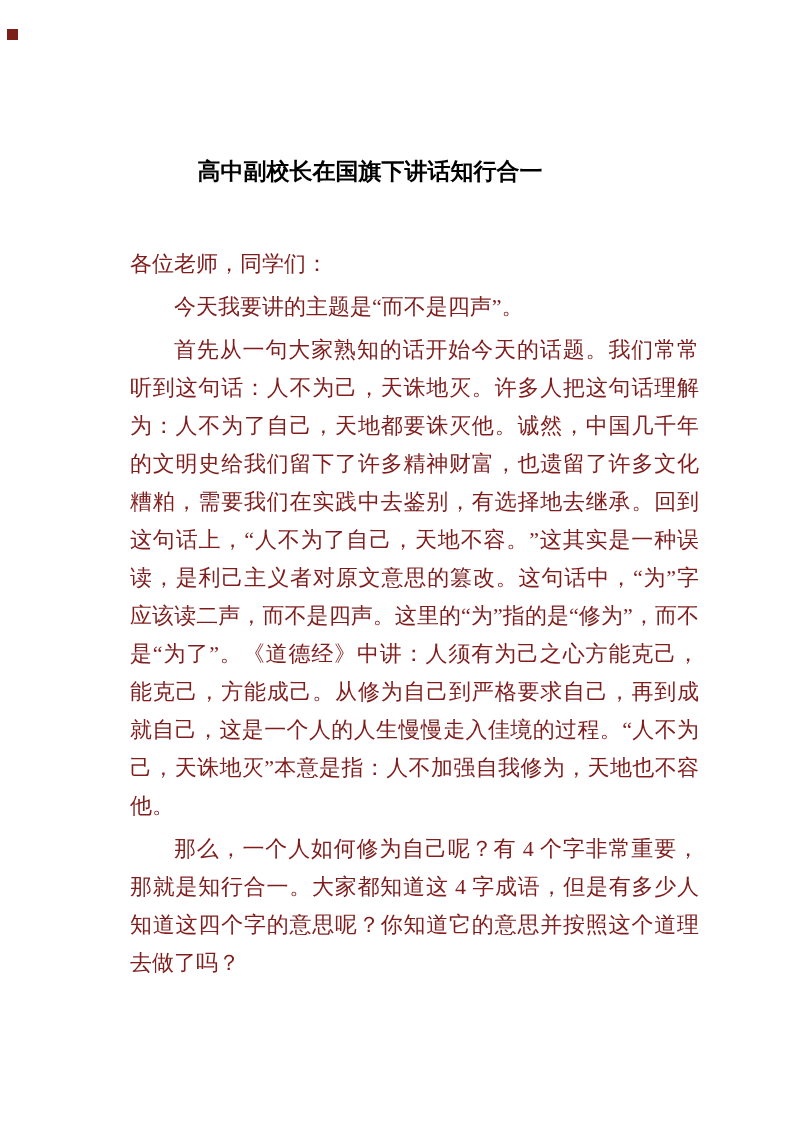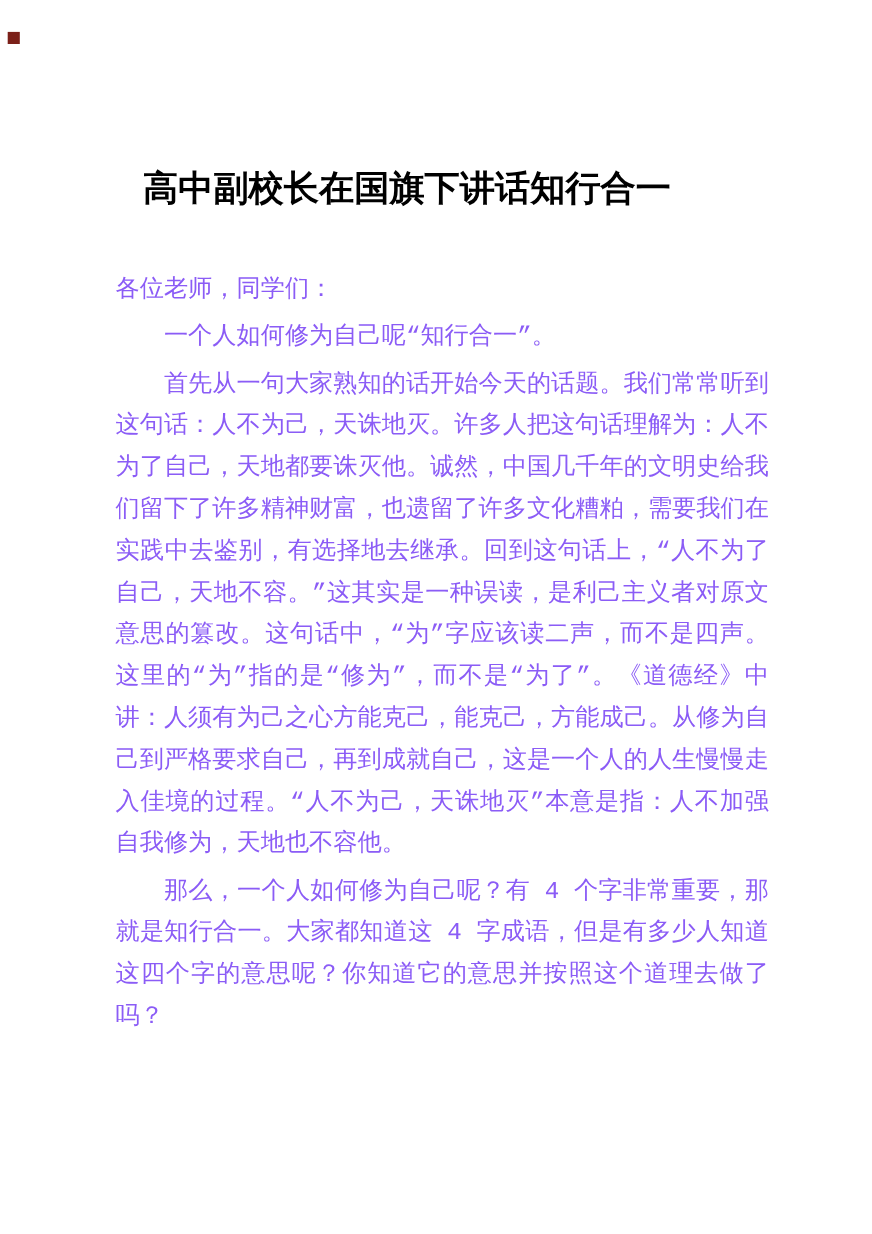--- a/index.html
+++ b/index.html
@@ -25,51 +25,52 @@
   }
   .content {
     position: absolute;
     left: 105px;
     top: 150px;
     width: 594px;
   }
   .doc-title {
     font-family: "Liberation Sans", sans-serif;
     font-weight: 700;
-    font-size: 32px;
+    font-size: 23px;
     line-height: 42px;
     color: #000000;
     text-align: center;
     
     margin-right: 64px;
     letter-spacing: 0px;
   }
   .body-text {
     margin-top: 53px;
   }
   .body-text p {
-    font-family: Liberation Mono, monospace;
+    font-family: Liberation Serif, serif;
     font-size: 22px;
     line-height: 38px;
-    color: #8b5cf6;
+    color: #7f1d1d;
     text-align: justify;
     margin-bottom: 5px;
     word-break: break-all;
+    margin-left: 25px;
   }
   .body-text p.indent {
     text-indent: 2em;
   }
 </style>
 </head>
 <body>
 
 <div class="page">
   <div class="corner-mark" style="background: rgb(123, 32, 25);"></div>
   <div class="content">
     <h1 class="doc-title">高中副校长在国旗下讲话知行合一</h1>
     <div class="body-text" id="body-text">
         <p>各位老师，同学们：</p>
-        <p class="indent">一个人如何修为自己呢“知行合一”。</p>
+        <p class="indent">今天我要讲的主题是“而不是四声”。</p>
         <p class="indent">首先从一句大家熟知的话开始今天的话题。我们常常听到这句话：人不为己，天诛地灭。许多人把这句话理解为：人不为了自己，天地都要诛灭他。诚然，中国几千年的文明史给我们留下了许多精神财富，也遗留了许多文化糟粕，需要我们在实践中去鉴别，有选择地去继承。回到这句话上，“人不为了自己，天地不容。”这其实是一种误读，是利己主义者对原文意思的篡改。这句话中，“为”字应该读二声，而不是四声。这里的“为”指的是“修为”，而不是“为了”。《道德经》中讲：人须有为己之心方能克己，能克己，方能成己。从修为自己到严格要求自己，再到成就自己，这是一个人的人生慢慢走入佳境的过程。“人不为己，天诛地灭”本意是指：人不加强自我修为，天地也不容他。</p>
         <p class="indent">那么，一个人如何修为自己呢？有 4 个字非常重要，那就是知行合一。大家都知道这 4 字成语，但是有多少人知道这四个字的意思呢？你知道它的意思并按照这个道理去做了吗？</p>
       </div>
   </div>
 </div>
 
 </body></html>

